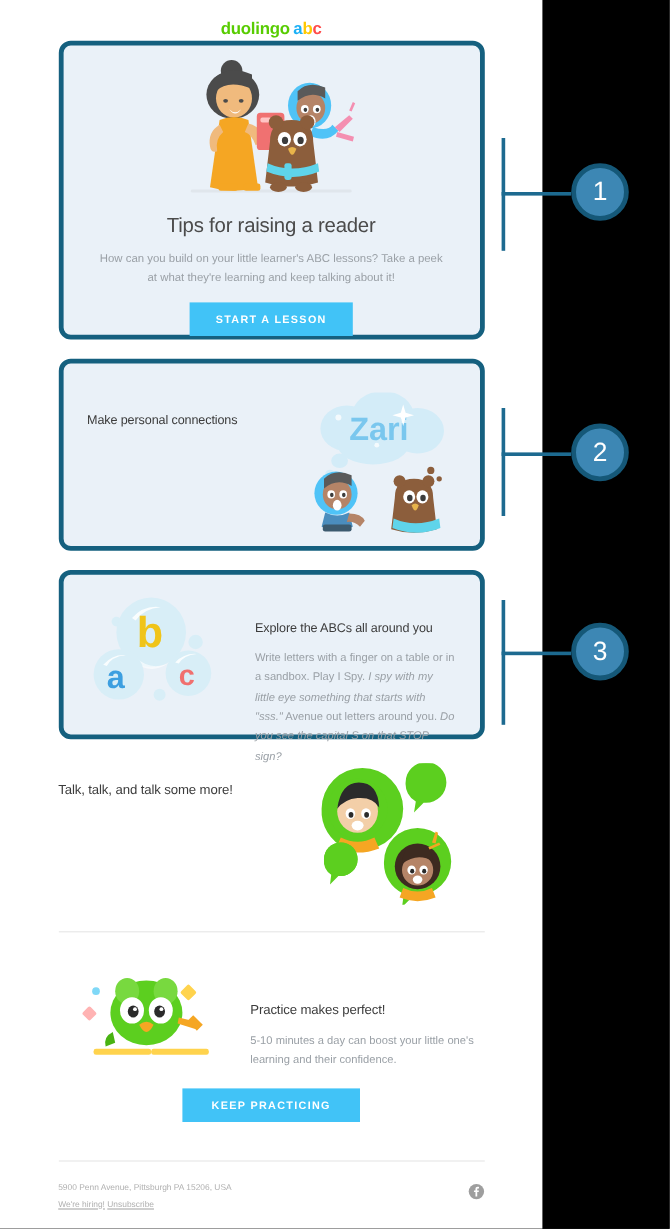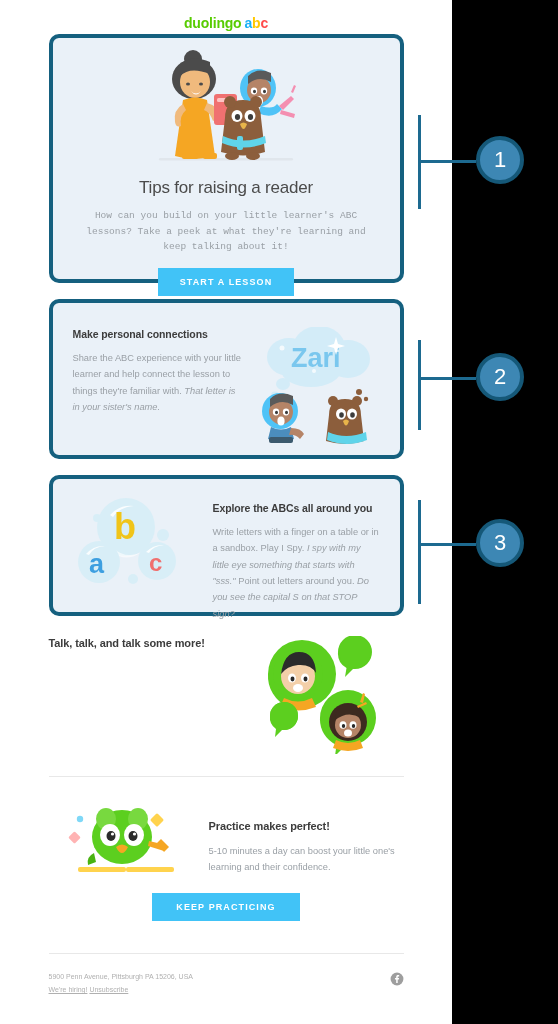--- a/index.html
+++ b/index.html
@@ -51,37 +51,36 @@
 
   
   .hero-art { height: 118px; display: flex; align-items: flex-end; justify-content: center; }
   .hero-title {
     font-size: 17px; font-weight: normal; color: #4b4b4b;
     margin-top: 12px; letter-spacing: -0.2px;
   }
   .hero-sub {
     font-size: 9.5px; color: #9aa0a6; line-height: 1.65;
     margin: 10px 12px 0; 
-    font-family: Liberation Mono, monospace;
   }
   .btn {
     display: inline-block;
     background: #41c3f7; color: #ffffff;
     font-size: 9px; font-weight: bold; letter-spacing: 1.1px;
     padding: 9px 22px; border-radius: 0; border: none;
     margin-top: 13px; cursor: pointer;
   }
 
   
   .row { display: flex; gap: 10px; }
   .col-text { flex: 1 1 auto; }
   .col-art { flex: 0 0 auto; display: flex; align-items: center; justify-content: center; }
   .h3 {
-    font-size: 10.5px; font-weight: bold; color: #3c3c3c;
-    line-height: 1.35; letter-spacing: -0.1px;
+    font-size: 10.5px; font-weight: normal; color: #3c3c3c;
+    line-height: 1.35; letter-spacing: -0.1px; margin-top: 16px;
   }
   .p {
     font-size: 9.3px; color: #9aa0a6; line-height: 1.75; margin-top: 9px;
   }
   .p i { font-style: italic; }
 
   
   .plain {
     width: 355px; margin: 0 auto;
     padding: 18px 0 0;
@@ -181,21 +180,20 @@
         </div>
         <div class="hero-title">Tips for raising a reader</div>
         <div class="hero-sub">How can you build on your little learner's ABC lessons? Take a peek at what they're learning and keep talking about it!</div>
         <button class="btn">START A LESSON</button>
       </div>
 
       <div class="card card-2">
         <div class="row">
           <div class="col-text" style="width:170px;flex:0 0 170px;">
             <div class="h3">Make personal connections</div>
-            <div class="p"><span>Share the ABC experience with your little learner and help connect the lesson to things they're familiar with. </span><i>That letter is in your sister's name.</i></div>
           </div>
           <div class="col-art" style="flex:1 1 auto;justify-content:center;">
             <svg width="132" height="118" viewBox="0 0 132 118">
 
               <g fill="#d3ecf8">
                 <ellipse cx="36" cy="30" rx="22" ry="19"></ellipse>
                 <ellipse cx="66" cy="20" rx="26" ry="21"></ellipse>
                 <ellipse cx="95" cy="32" rx="22" ry="19"></ellipse>
                 <ellipse cx="58" cy="43" rx="30" ry="17"></ellipse>
                 <ellipse cx="30" cy="57" rx="7" ry="6"></ellipse>
@@ -251,21 +249,21 @@
               <circle cx="24" cy="65" r="21" fill="#d8eef7"></circle>
               <path d="M11 57 q8 -9 19 -8 q-12 1 -16 9z" fill="#ffffff" opacity="0.85"></path>
               <text x="14" y="76" font-family="Liberation Sans, sans-serif" font-size="27" font-weight="bold" fill="#3d9fe0">a</text>
               <circle cx="82" cy="64" r="19" fill="#d8eef7"></circle>
               <path d="M71 55 q8 -8 18 -7 q-11 1 -15 8z" fill="#ffffff" opacity="0.85"></path>
               <text x="74" y="74" font-family="Liberation Sans, sans-serif" font-size="24" font-weight="bold" fill="#f0706f">c</text>
             </svg>
           </div>
           <div class="col-text" style="padding-top:4px;">
             <div class="h3">Explore the ABCs all around you</div>
-            <div class="p"><span>Write letters with a finger on a table or in a sandbox. Play I Spy. </span><i>I spy with my little eye something that starts with "sss."</i><span> Point out letters around you. </span><i>Do you see the capital S on that STOP sign?</i></div>
+            <div class="p"><span>Write letters with a finger on a table or in a sandbox. Play I Spy. </span><i>I spy with my little eye something that starts with "sss."</i><span> Avenue out letters around you. </span><i>Do you see the capital S on that STOP sign?</i></div>
           </div>
         </div>
       </div>
 
       <div class="plain plain-talk">
         <div class="row">
           <div class="col-text" style="width:180px;flex:0 0 180px;">
             <div class="h3" style="font-size:11px;">Talk, talk, and talk some more!</div>
           </div>
           <div class="col-art" style="flex:1 1 auto;align-items:flex-start;">

